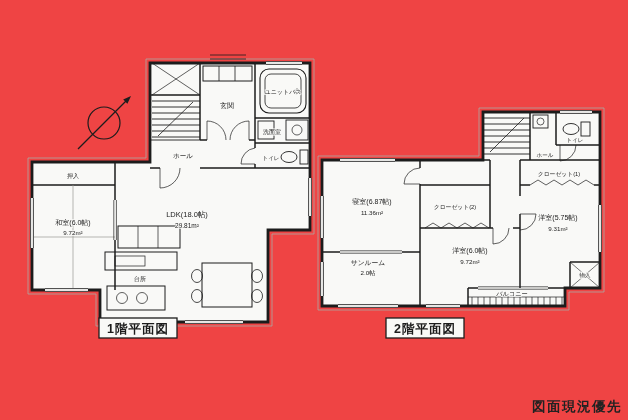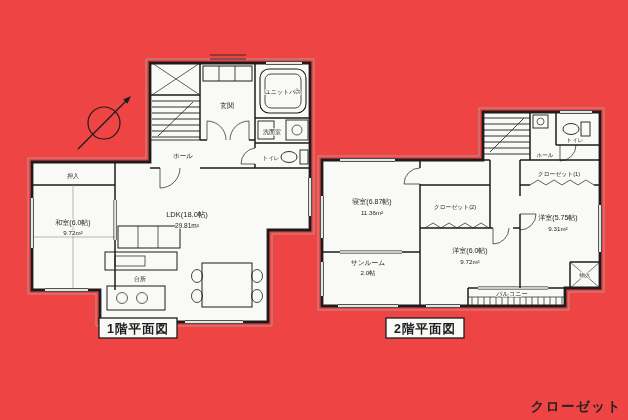--- a/index.html
+++ b/index.html
@@ -227,14 +227,14 @@
     <text x="575" y="142" font-size="5.5">トイレ</text>
     <text x="545" y="157" font-size="5.5">ホール</text>
 
     <g>
       <rect x="386" y="318" width="78" height="20" fill="#f9f9f7" stroke="#1c1c1c" stroke-width="1.3"></rect>
       <text x="425" y="332.5" class="plan-title">2階平面図</text>
     </g>
   </g>
 </svg>
 
-<div class="caption">クローゼット</div>
+<div class="caption">図面現況優先</div>
 </div>
 
 </body></html>

